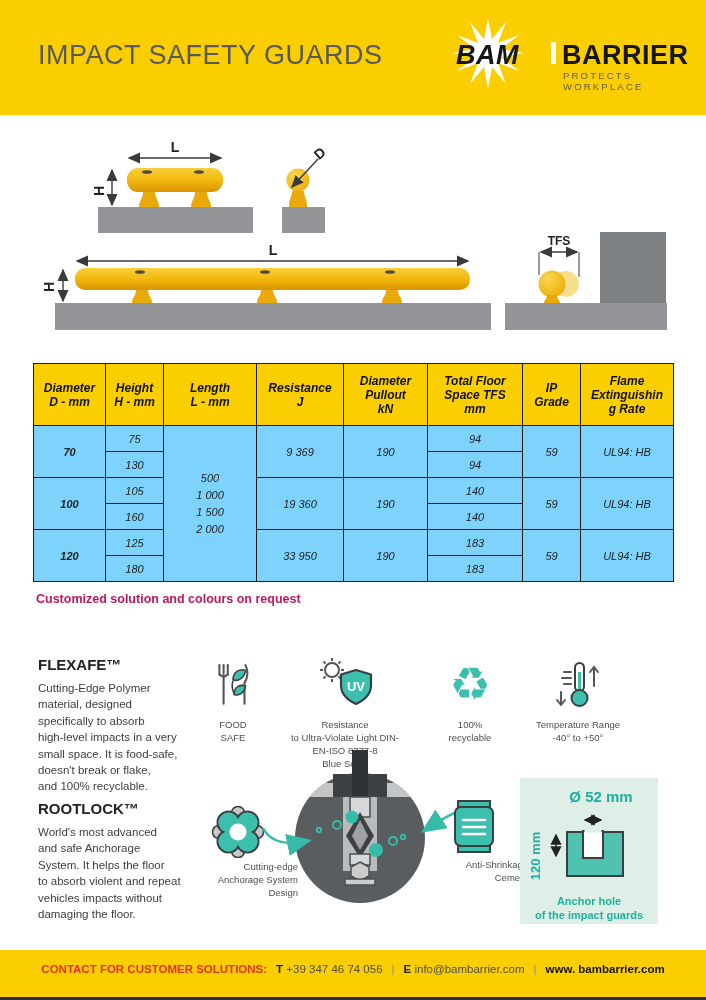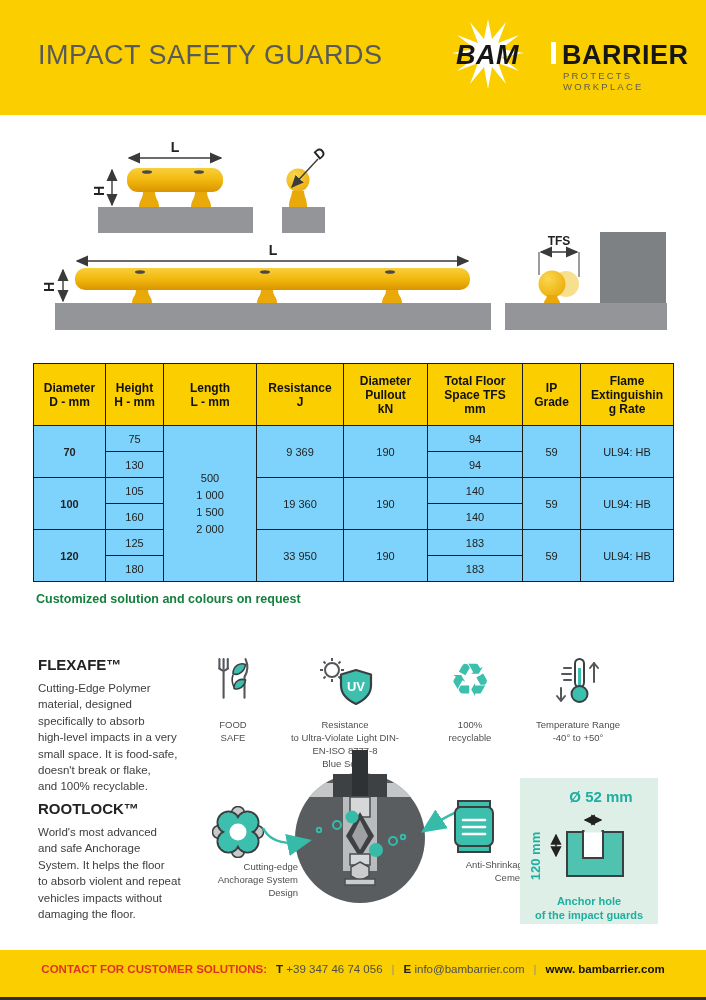--- a/index.html
+++ b/index.html
@@ -11,34 +11,34 @@
   
   .hdr{left:0;top:0;width:706px;height:115px;background:#FBCE00;}
   .hdr-title{left:38px;top:40px;font-size:27px;font-weight:normal;color:#58595B;letter-spacing:.5px;}
   .logo-bam{left:456px;top:40px;font-size:27px;font-weight:900;font-style:italic;color:#161616;letter-spacing:.5px;}
   .logo-bar{left:551px;top:42px;width:5px;height:22px;background:#ffffff;}
   .logo-barrier{left:562px;top:40px;font-size:27px;font-weight:900;color:#161616;letter-spacing:.5px;}
   .logo-tag{left:563px;top:70px;font-size:9.5px;letter-spacing:2.2px;color:#5E5C50;}
 
   
   .spec{left:33px;top:363px;}
-  table{border-collapse:collapse;table-layout:fixed;width:640px;}
+  table{border-collapse:collapse;table-layout:fixed;width:640px;font-style:italic;}
   th,td{border:1px solid #1a1a1a;text-align:center;vertical-align:middle;padding:0 2px;}
   th{background:#FBCE00;height:61px;font-size:12px;font-weight:bold;color:#111;line-height:14px;}
   td{height:25px;font-size:11px;color:#222;background:#7dd3fc;}
   td.bold{font-weight:bold;}
   td.len{line-height:17px;}
 
-  .note{left:36px;top:592px;font-size:12.5px;font-weight:bold;color:#15803d;}
+  .note{left:36px;top:592px;font-size:12.5px;font-weight:bold;color:#be185d;}
 
   
   .sec-title{font-size:15px;font-weight:bold;color:#222;}
   .sec-body{width:182px;font-size:11.5px;line-height:16.4px;color:#3d3d3d;}
   .feat{top:656px;text-align:center;}
-  .f-icon{height:52px;display:flex;justify-content:center;}
+  .f-icon{height:52px;display:flex;align-items:flex-end;justify-content:center;}
   .f-label{margin-top:10px;font-size:9.5px;line-height:13px;color:#4e4e4e;}
 
   .r-label{font-size:9.5px;line-height:13px;color:#4e4e4e;text-align:right;}
 
   
   .gbox{left:520px;top:778px;width:138px;height:146px;background:#DEEFE7;}
   .g-dia{left:0;top:10px;width:162px;text-align:center;font-size:15px;font-weight:bold;color:#1FAE9F;}
   .g-cap{left:0;top:116px;width:138px;text-align:center;font-size:11px;font-weight:bold;color:#1FAE9F;line-height:14px;}
 
   

